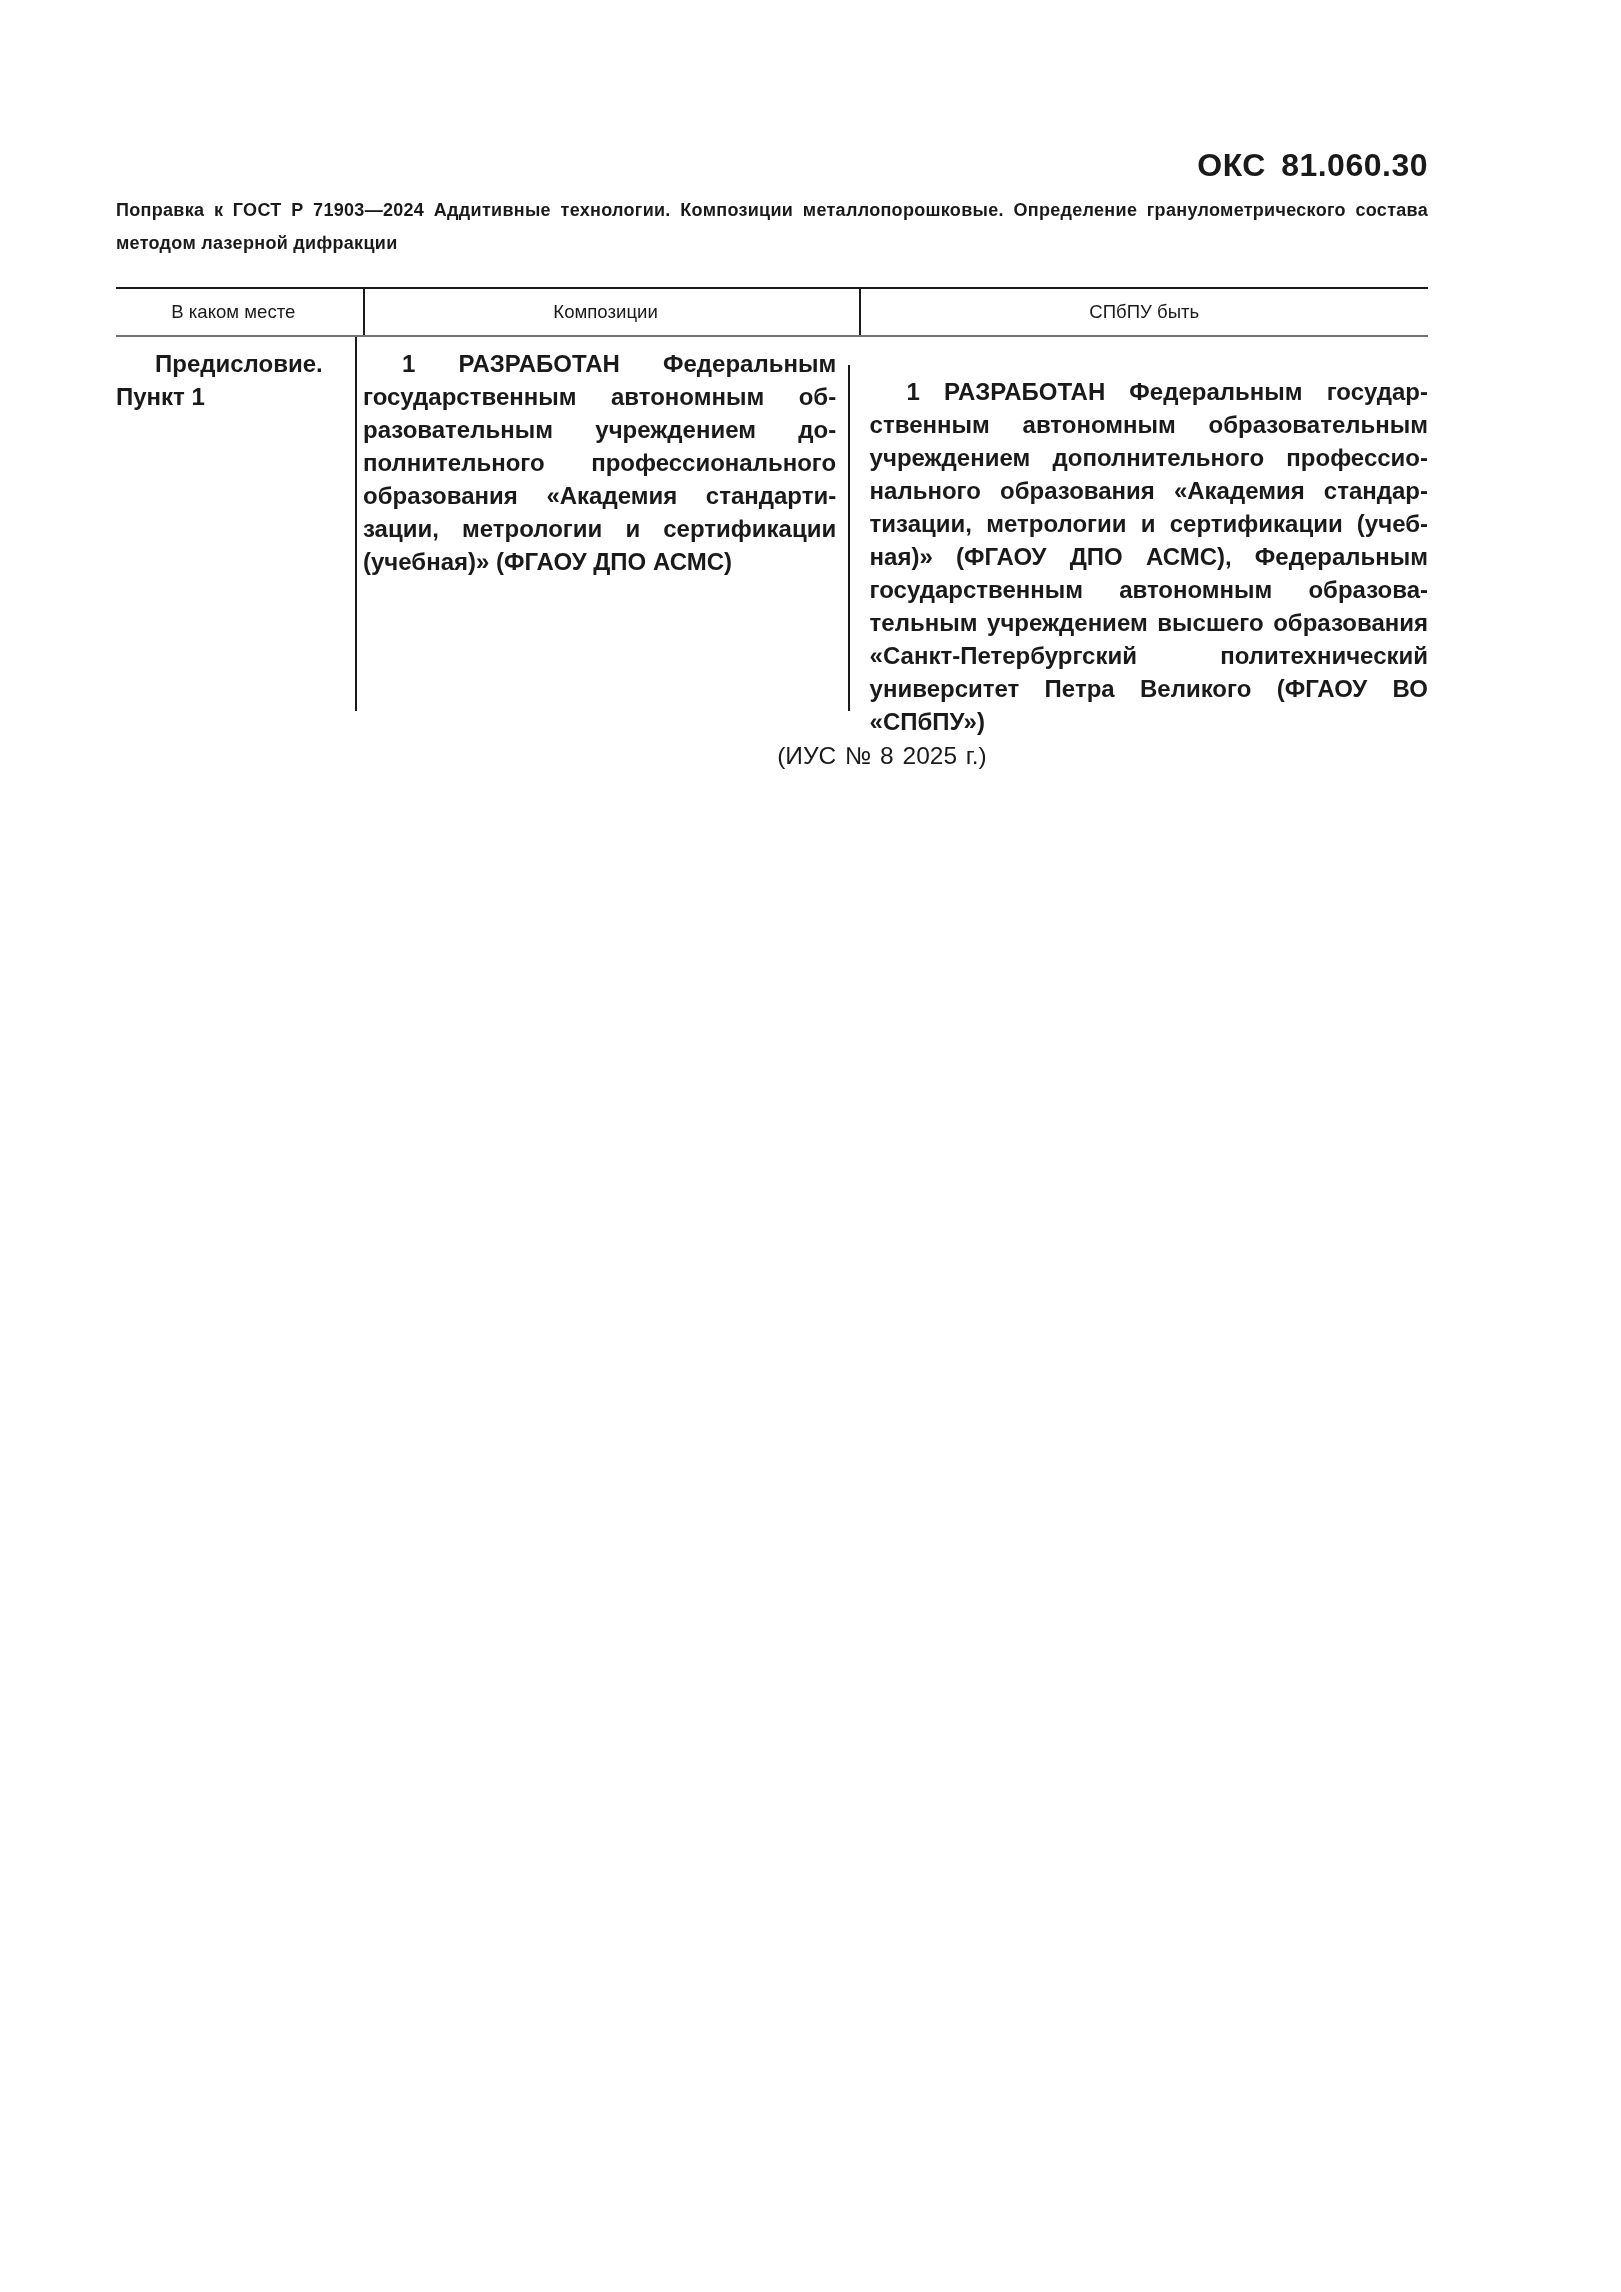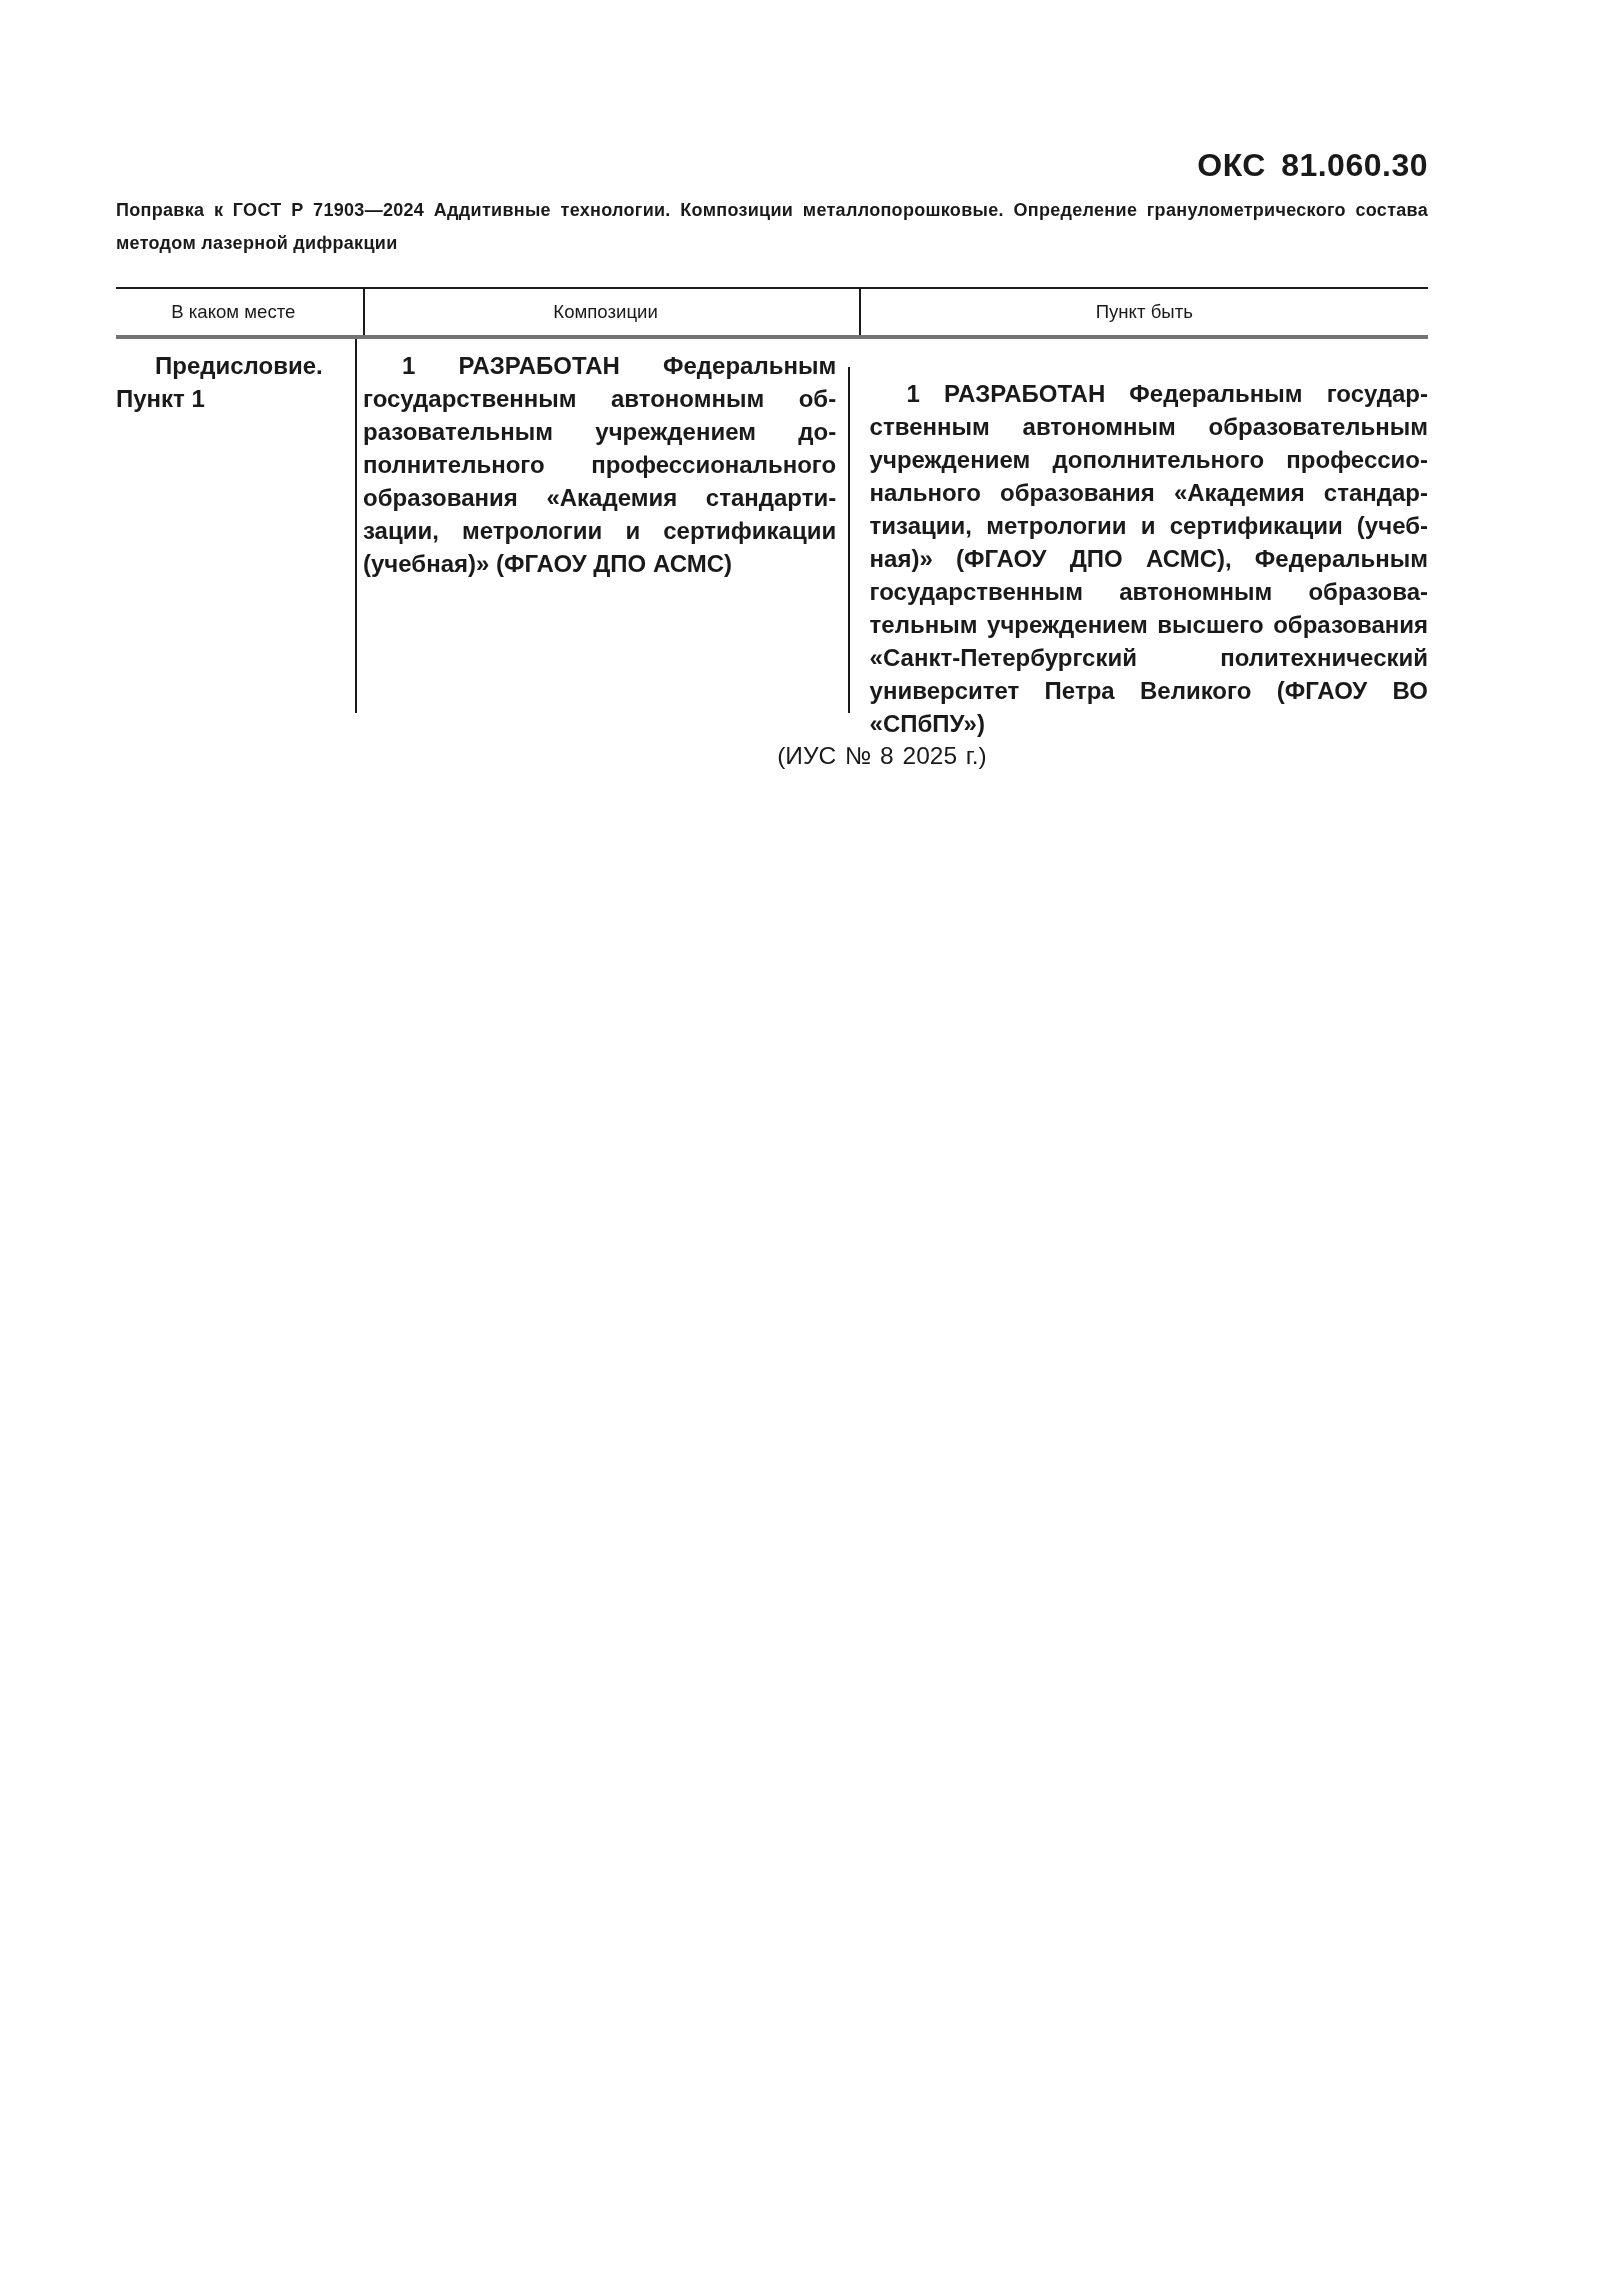--- a/index.html
+++ b/index.html
@@ -6,21 +6,21 @@
   body { width:1621px; height:2293px; position:relative; overflow:hidden;
          font-family:"Liberation Sans", sans-serif; color:#1a1a1a; }
   .oks { position:absolute; top:147px; right:193px; font-weight:bold; font-size:32px;
          letter-spacing:0.5px; word-spacing:5.9px; }
   .title { position:absolute; top:194px; left:116px; width:1312px; font-weight:bold;
            font-size:18px; line-height:33px; text-align:justify; text-align-last:left;
            letter-spacing:0.3px; }
   .tbl { position:absolute; top:287px; left:116px; width:1312px;
          border-top:2.9px solid #1a1a1a; }
   .row { display:flex; }
-  .hdr { height:46px; border-bottom:4px solid #737373;gap:12px; }
+  .hdr { height:46px; border-bottom:2px solid #737373;gap:12px; }
   .hdr .cell { font-size:18.6px; display:flex; align-items:center; justify-content:center; }
   .cell { box-sizing:border-box; }
   .c1 { width:239px; }
   .c2 { width:493px; border-left:2px solid #1a1a1a; }
   .c3 { width:580px; border-left:2px solid #1a1a1a; }
   .body-row { height:374px;font-weight:bold; }
   .body-row .cell { font-size:24px; line-height:33px; text-align:justify;
                     padding-top:9.8px; hyphens:manual; }
   .body-row .c1 { padding-right:9.8px; text-indent:39px; }
   .body-row .c2 { padding-left:6px; padding-right:11.8px; text-indent:39px; }
@@ -33,21 +33,21 @@
 <body>
 
 <div class="oks">ОКС  81.060.30</div>
 
 <div class="title">Поправка к ГОСТ Р 71903—2024 Аддитивные технологии. Композиции металлопорошковые. Определение гранулометрического состава методом лазерной дифракции</div>
 
 <div class="tbl">
   <div class="row hdr">
     <div class="cell c1">В каком месте</div>
     <div class="cell c2">Композиции</div>
-    <div class="cell c3">Пункт быть</div>
+    <div class="cell c3">СПбПУ быть</div>
   </div>
   <div class="row body-row">
     <div class="cell c1">Предисловие. Пункт 1</div>
     <div class="cell c2">1 РАЗРАБОТАН Федеральным государственным автономным об­разовательным учреждением до­полнительного профессионального образования «Академия стандарти­зации, метрологии и сертификации (учебная)» (ФГАОУ ДПО АСМС)</div>
     <div class="cell c3">1 РАЗРАБОТАН Федеральным государ­ственным автономным образовательным учреждением дополнительного профессио­нального образования «Академия стандар­тизации, метрологии и сертификации (учеб­ная)» (ФГАОУ ДПО АСМС), Федеральным государственным автономным образова­тельным учреждением высшего образова­ния «Санкт-Петербургский политехнический университет Петра Великого (ФГАОУ ВО «СПбПУ»)</div>
   </div>
 </div>
 
 <div class="footer">
   <span>(ИУС № 8  2025 г.)</span>

